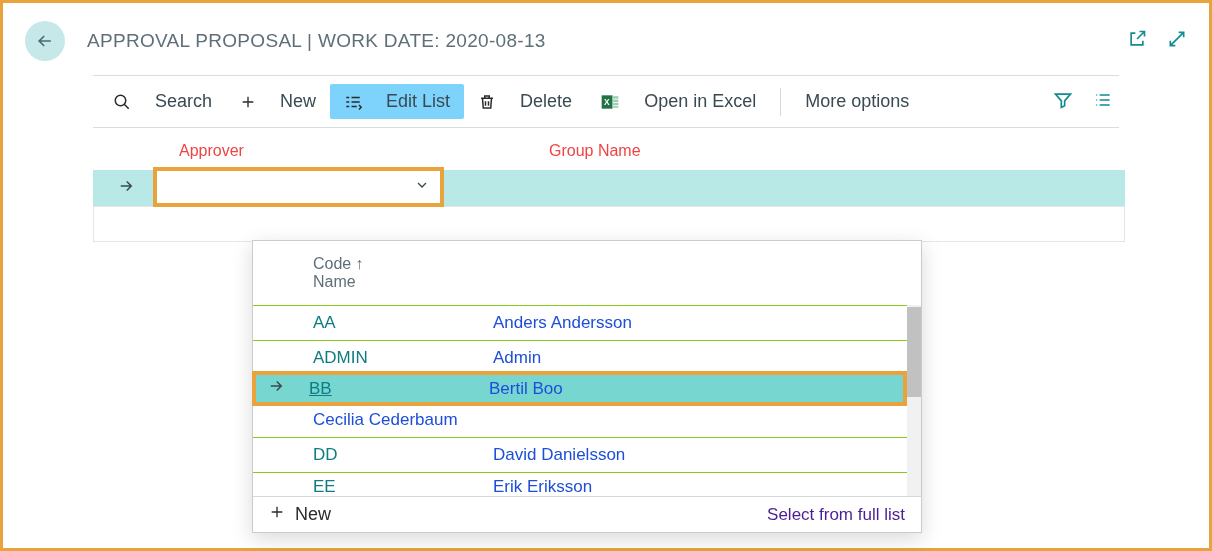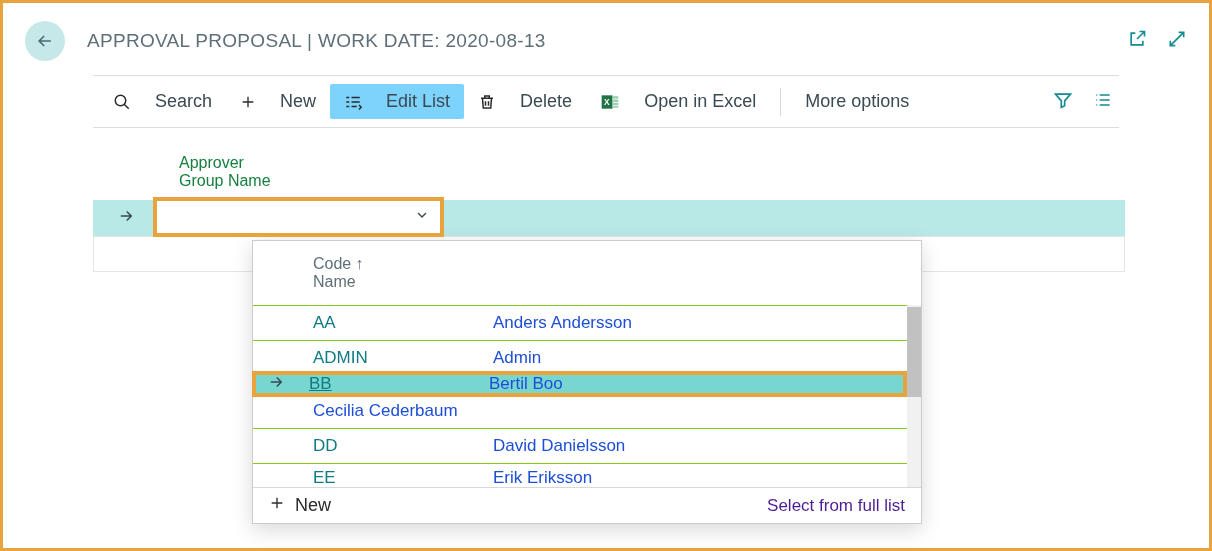--- a/index.html
+++ b/index.html
@@ -26,22 +26,22 @@
     display: inline-flex; align-items: center; gap: 24px;
     padding: 7px 14px; font-size: 18px; color: #3a4a52; cursor: pointer; border-radius: 2px;
   }
   .tb-item.active { background: #7dd3fc; }
   .tb-item .ic { color: #2b2b2b; display: inline-flex; }
   .tb-item.excel .ic { color: #217346; }
   .tb-divider { width: 1px; height: 28px; background: #d5d9dc; margin: 0 10px; }
   .tb-spacer { flex: 1; }
 
   .col-headers {
-    margin: 26px 90px 10px 90px; display: flex; padding-left: 86px;
-    color: #15803d; font-size: 16px; flex-direction: column;
+    margin: 14px 90px 10px 90px; display: flex; padding-left: 86px;
+    color: #ef4444; font-size: 16px;
   }
   .col-approver { width: 370px; }
   .col-group { flex: 1; }
 
   .row-area { margin: 0 0 0 90px; }
   .selected-row {
     background: #b9e9e6; height: 36px; display: flex; align-items: center;
     padding-left: 24px; width: 1032px;
   }
   .selected-row .arrow { color: #3a4a52; margin-right: 22px; }
@@ -64,21 +64,21 @@
   .popup-head .c2 { flex: 1; }
   .popup-body { position: relative; }
   .popup-row {
     display: flex; align-items: center; height: 35px; border-top: 1px solid #84cc16;
     padding-left: 60px; font-size: 17px;
   }
   .popup-row .code { width: 180px; color: #0f7b82; }
   .popup-row .name { flex: 1; color: #1d4ed8; }
   .popup-row.sel {
     background: #77d6d0; border: 4px solid #e8a33d; margin: -4px 14px -4px -1px;
-    height: 26px; padding-left: 11px; position: relative; z-index: 5;
+    height: 35px; padding-left: 11px; position: relative; z-index: 5;
   }
   .popup-row.sel .sel-arrow { margin-right: 24px; color: #3a4a52; }
   .popup-row.sel .code { text-decoration: underline; }
   .popup-row.partial { height: 24px; overflow: hidden; }
   .popup-row.partial .code, .popup-row.partial .name { align-self: flex-start; margin-top: 4px; }
   .scrollbar {
     position: absolute; right: 0; top: 0; width: 14px; bottom: 0; background: #f1f1f1;
   }
   .thumb { background: #c1c1c1; width: 14px; height: 90px; margin-top: 2px; }
   .popup-foot {

